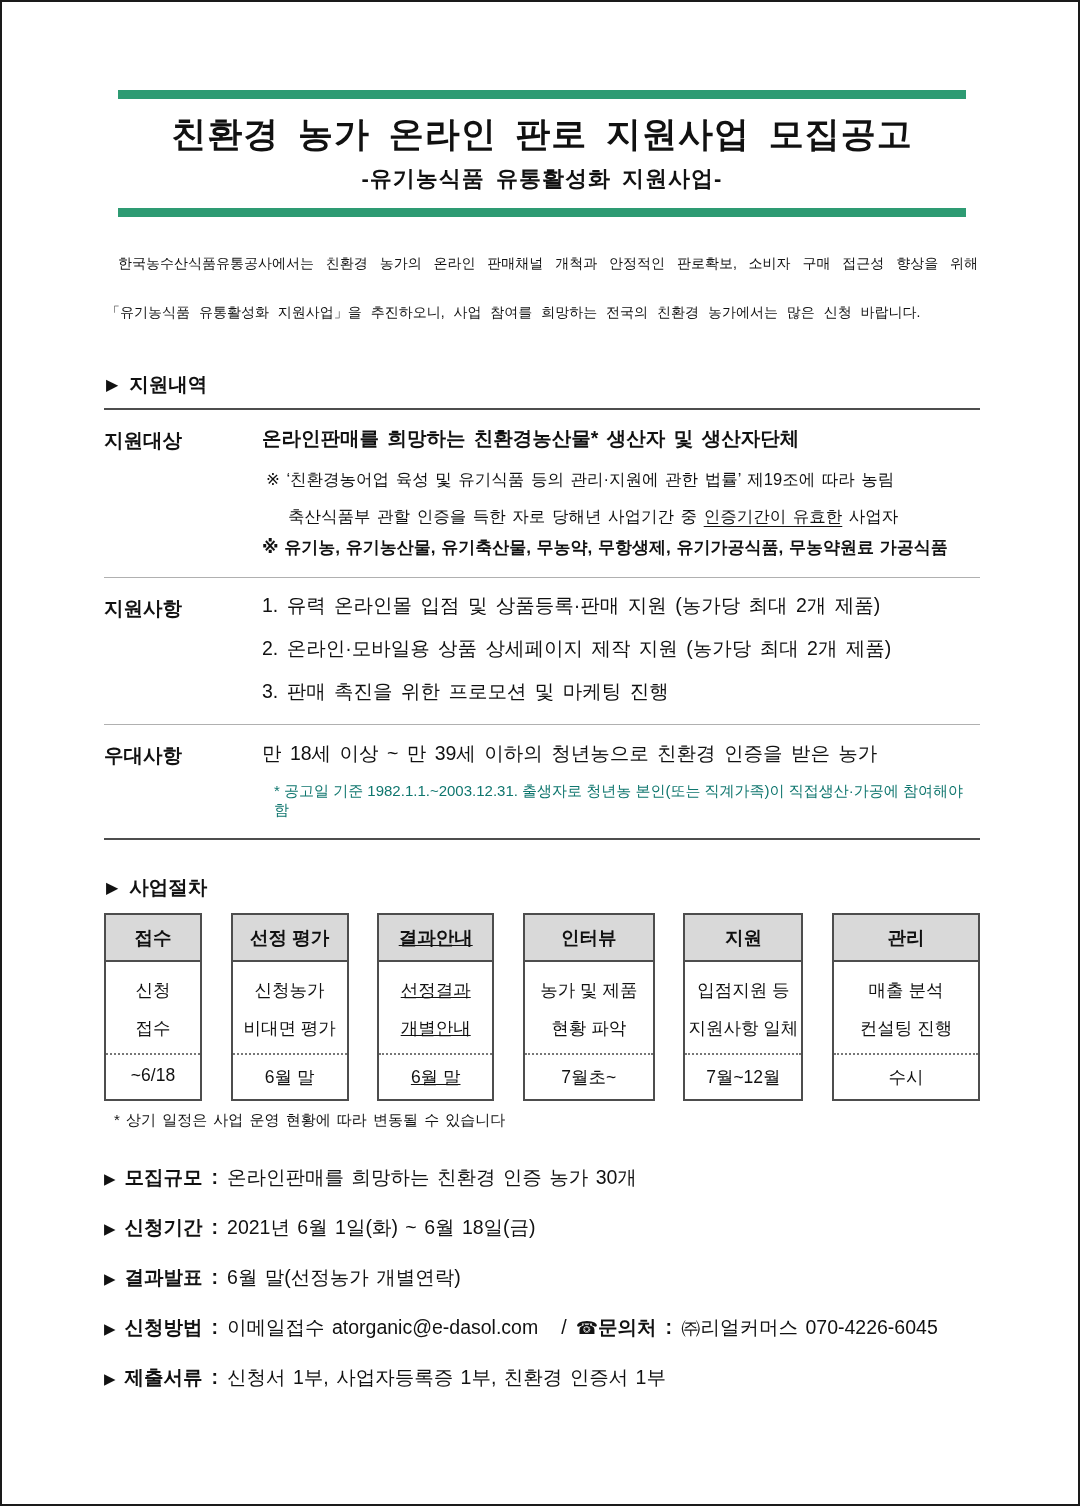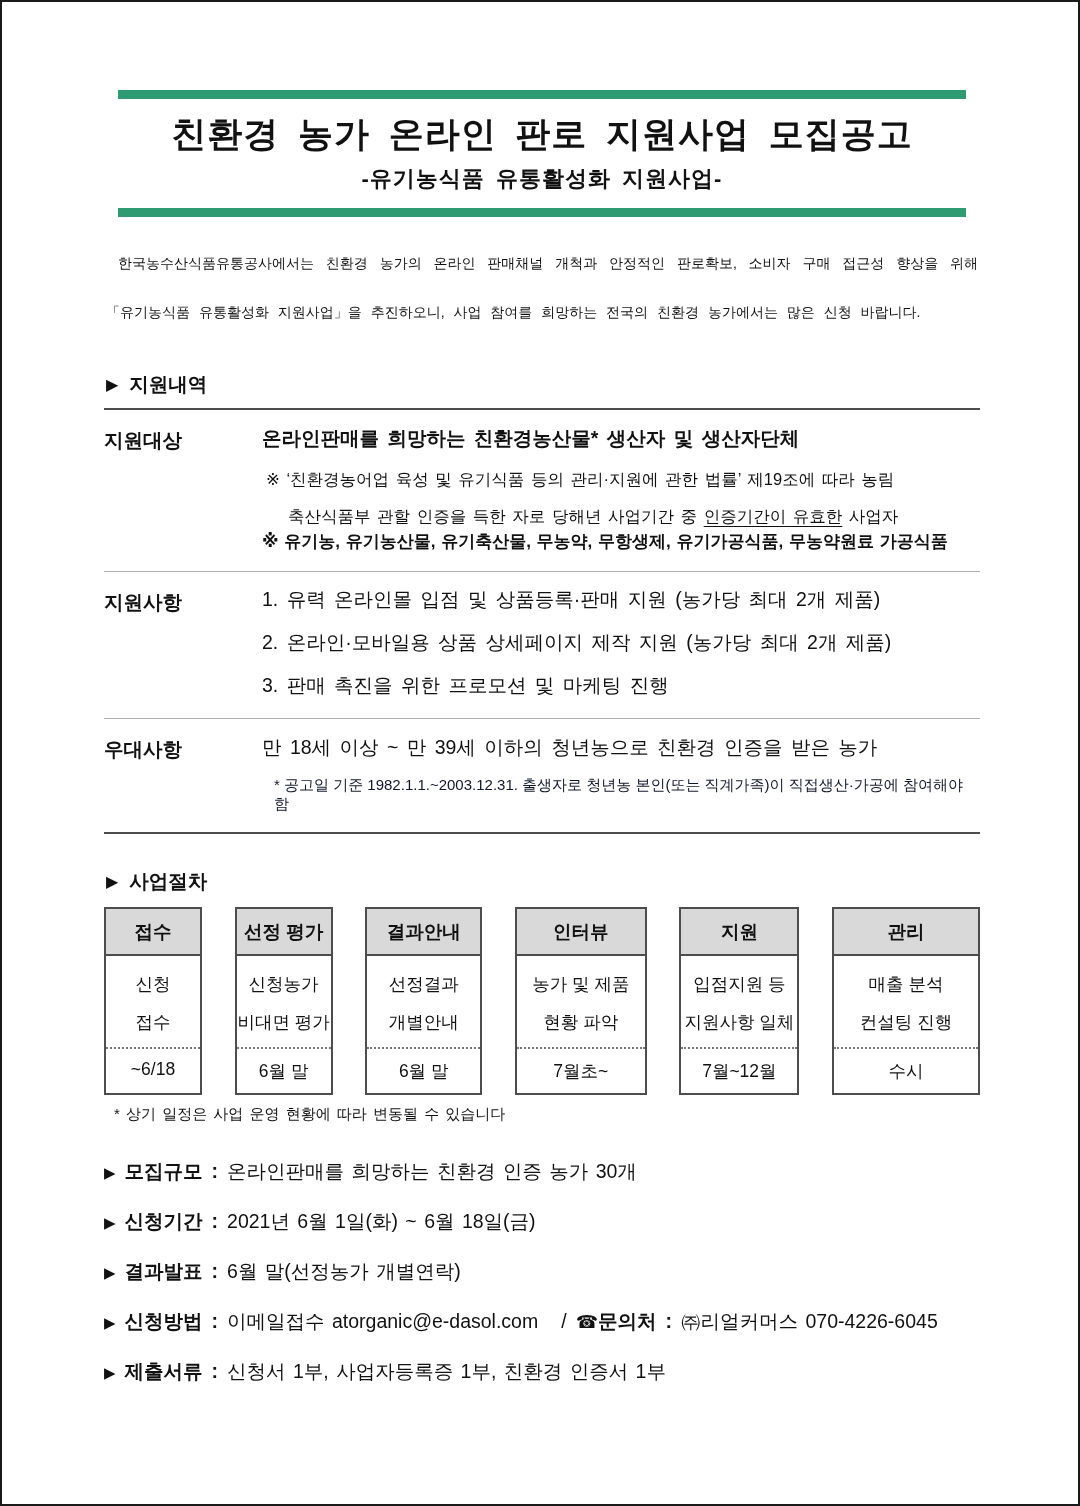--- a/index.html
+++ b/index.html
@@ -19,34 +19,34 @@
   .sec-head{display:flex;align-items:center;gap:11px;font-weight:bold;font-size:19.5px;margin:34px 0 10px 2px;}
   .tri{font-size:16px;line-height:1;}
 
   
   .table{border-top:2px solid #4d4d4d;border-bottom:2px solid #4d4d4d;}
   .trow{display:grid;grid-template-columns:158px 1fr;padding:15px 0 18px;border-bottom:1px solid #b0b0b0;}
   .trow:last-child{border-bottom:none;}
   .tlabel{font-weight:bold;font-size:19.5px;padding-top:2px;}
   .t-main{font-weight:bold;font-size:19.5px;margin:0 0 17px;word-spacing:3px;}
   .t-note1{font-size:16.5px;margin:0 0 15px 4px;word-spacing:2px;}
-  .t-note2{font-size:16.5px;margin:0 0 2px 26px;word-spacing:2px;}
+  .t-note2{font-size:16.5px;margin:0 0 8px 26px;word-spacing:2px;}
   .t-note2 .ul{text-decoration:underline;text-underline-offset:4px;}
   .t-note3{font-size:17px;font-weight:bold;word-spacing:1px;}
   .s-item{font-size:19.5px;line-height:25px;margin-bottom:18px;word-spacing:3px;}
   .s-item:last-child{margin-bottom:2px;}
   .p-main{font-size:19.5px;margin:0 0 15px;word-spacing:3px;}
-  .p-note{font-size:15px;margin:0 0 0 12px;color:#0f172a;}
+  .p-note{font-size:15px;margin:0 0 0 12px;color:#0f766e;}
 
   
   .steps{display:flex;justify-content:space-between;margin-top:12px;}
   .step{border:2px solid #4d4d4d;text-align:center;box-sizing:border-box;}
   .step:nth-child(1){width:98px;}
-  .step:nth-child(2){width:98px;}
-  .step:nth-child(3){width:117px;}
+  .step:nth-child(2){width:118px;}
+  .step:nth-child(3){width:117px;text-decoration:underline;}
   .step:nth-child(4){width:132px;}
   .step:nth-child(5){width:120px;}
   .step:nth-child(6){width:148px;}
   .step-h{background:#d9d9d9;border-bottom:2px solid #4d4d4d;font-weight:bold;font-size:18.5px;padding:10px 2px;}
   .step-b{padding:13px 0 12px;font-size:17.5px;min-height:66px;}
   .step-b div{margin:3px 0 14px;}
   .step-b div:last-child{margin-bottom:0;}
   .step-d{border-top:2px dotted #777;padding:10px 2px;font-size:17.5px;}
   .proc-note{font-size:15px;margin:10px 0 0 10px;word-spacing:2px;}
 

